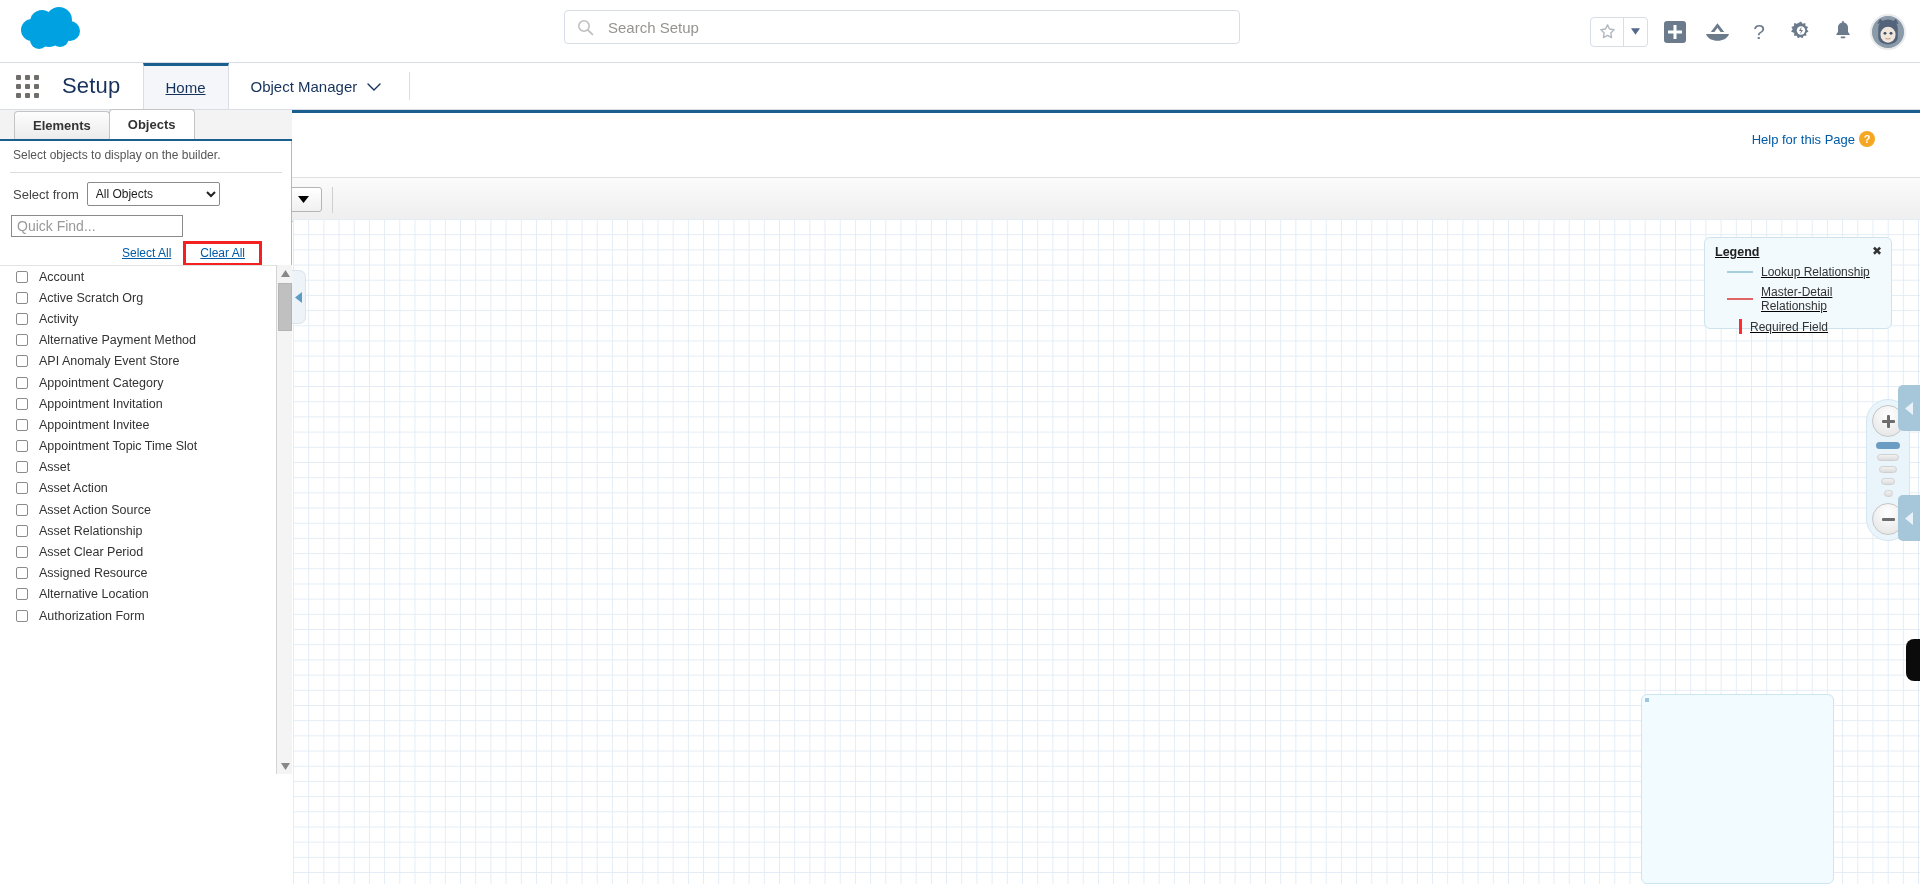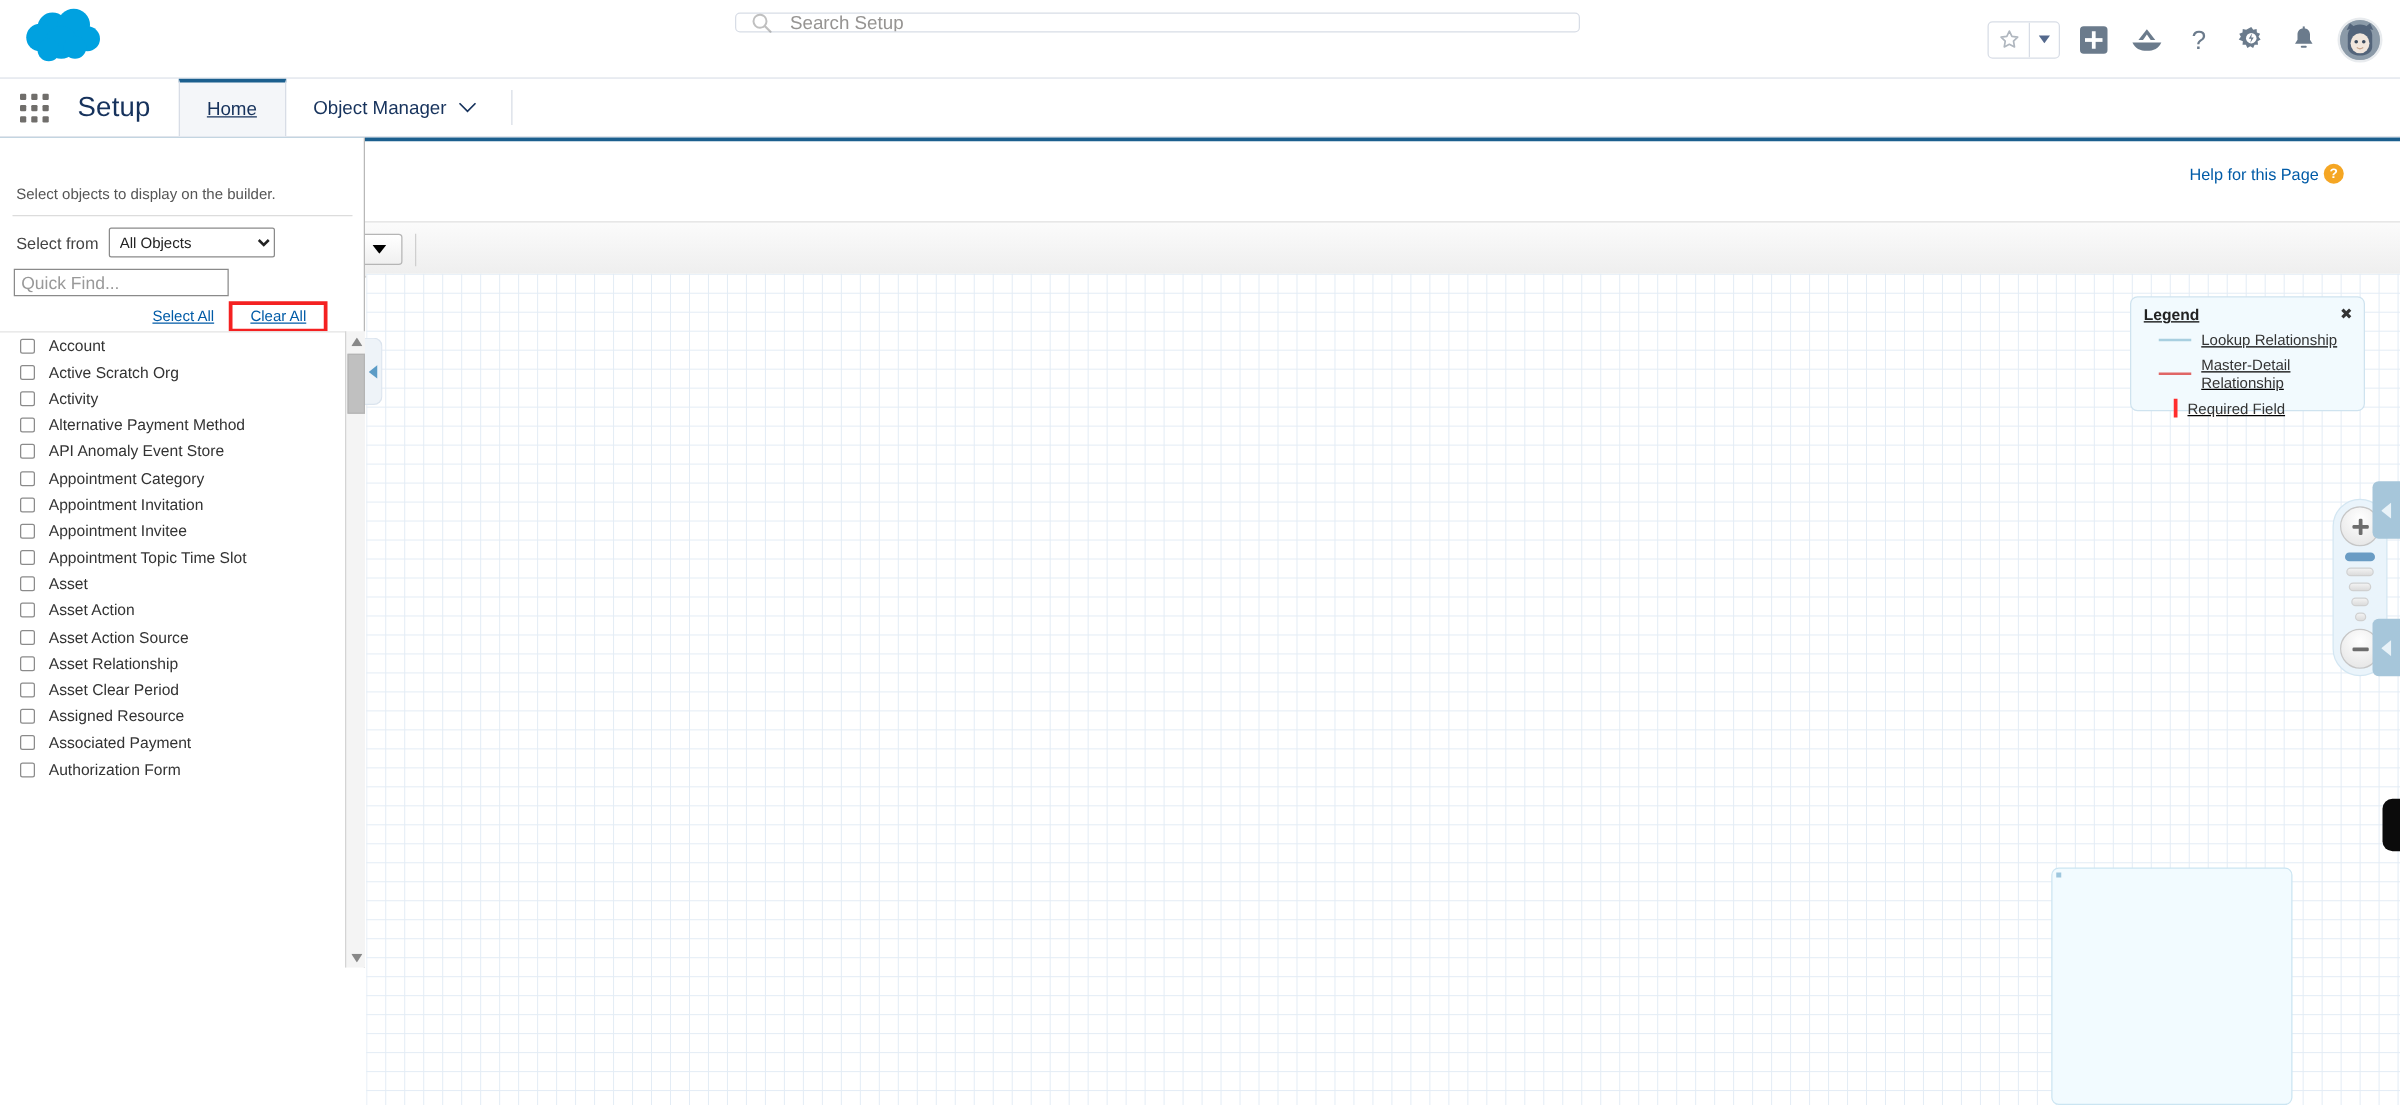--- a/index.html
+++ b/index.html
@@ -17,22 +17,22 @@
     width: 1920px; height: 63px;
     background: #fff;
     border-bottom: 1px solid #d8dde6;
     display: flex; align-items: center;
   }
   .sf-logo {
     position: absolute; left: 18px; top: 6px;
     width: 68px; height: 50px;
   }
   .search-wrap {
-    position: absolute; left: 588px; top: 10px;
-    width: 676px; height: 16px;
+    position: absolute; left: 564px; top: 10px;
+    width: 676px; height: 34px;
   }
   .search-box {
     width: 100%; height: 100%;
     border: 1px solid #d8dde6;
     border-radius: 4px;
     background: #fff;
     display: flex; align-items: center;
     padding-left: 12px;
   }
   .search-icon { width: 17px; height: 17px; flex: 0 0 auto; opacity: .55; }
@@ -542,20 +542,28 @@
             <path d="M0 0h11L5.5 7z" fill="#000"></path>
           </svg>
       </span>
     </button>
     <div class="tb-sep"></div>
   </div>
 </div>
 
 <div class="left-panel">
 
+  <div class="tabs-row">
+    <div class="ptab">
+      <span>Elements</span>
+    </div>
+    <div class="ptab active">
+      <span>Objects</span>
+    </div>
+  </div>
 
   <div class="panel-hint">Select objects to display on the builder.</div>
   <div class="panel-div"></div>
 
   <div class="select-row">
     <span class="select-label">Select from</span>
     <select class="obj-select"><option>All Objects</option><option>Selected Objects</option><option>Standard Objects</option><option>Custom Objects</option></select>
   </div>
 
   <input class="quickfind" type="text" placeholder="Quick Find..." style="">
@@ -623,21 +631,21 @@
       <div class="obj-item">
         <span class="obj-cb"></span>
         <span>Asset Clear Period</span>
       </div>
       <div class="obj-item">
         <span class="obj-cb"></span>
         <span>Assigned Resource</span>
       </div>
       <div class="obj-item">
         <span class="obj-cb"></span>
-        <span>Associated Payment</span>
+        <span>Alternative Location</span>
       </div>
       <div class="obj-item">
         <span class="obj-cb"></span>
         <span>Authorization Form</span>
       </div>
     </div>
 
   <div class="pscroll">
     <div class="pscroll-arrow">
       <svg width="9" height="7" viewBox="0 0 9 7">

